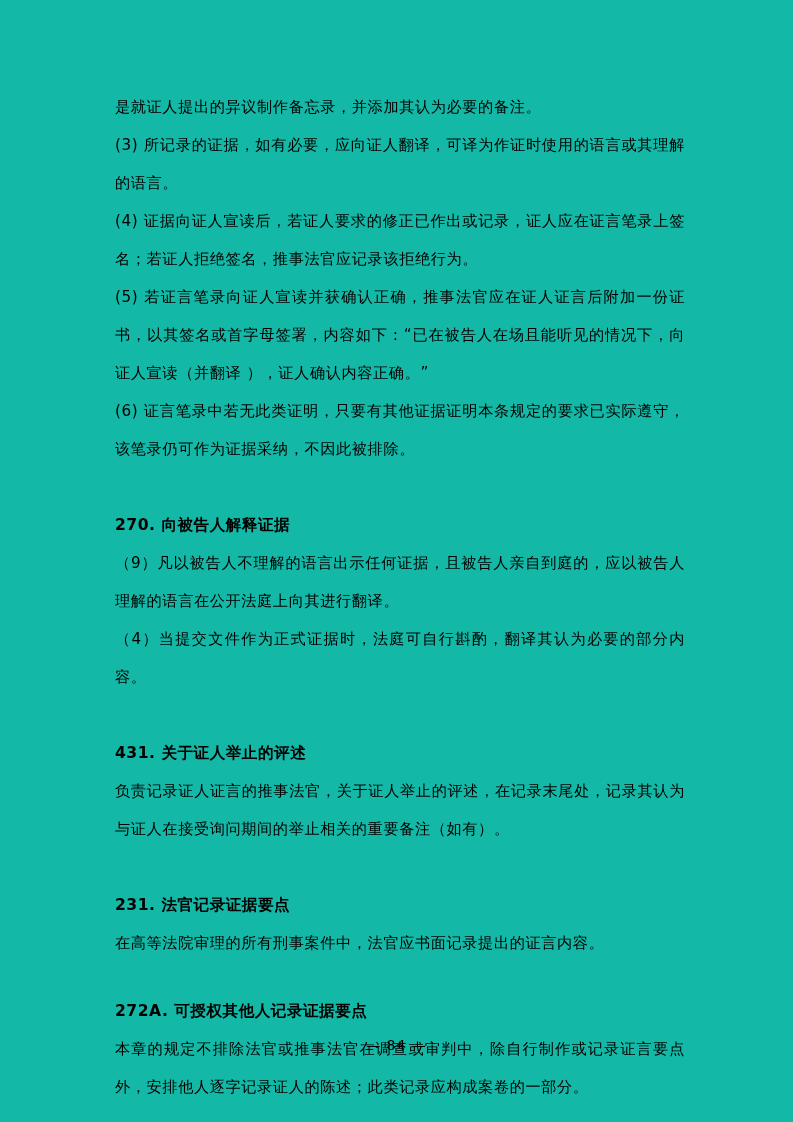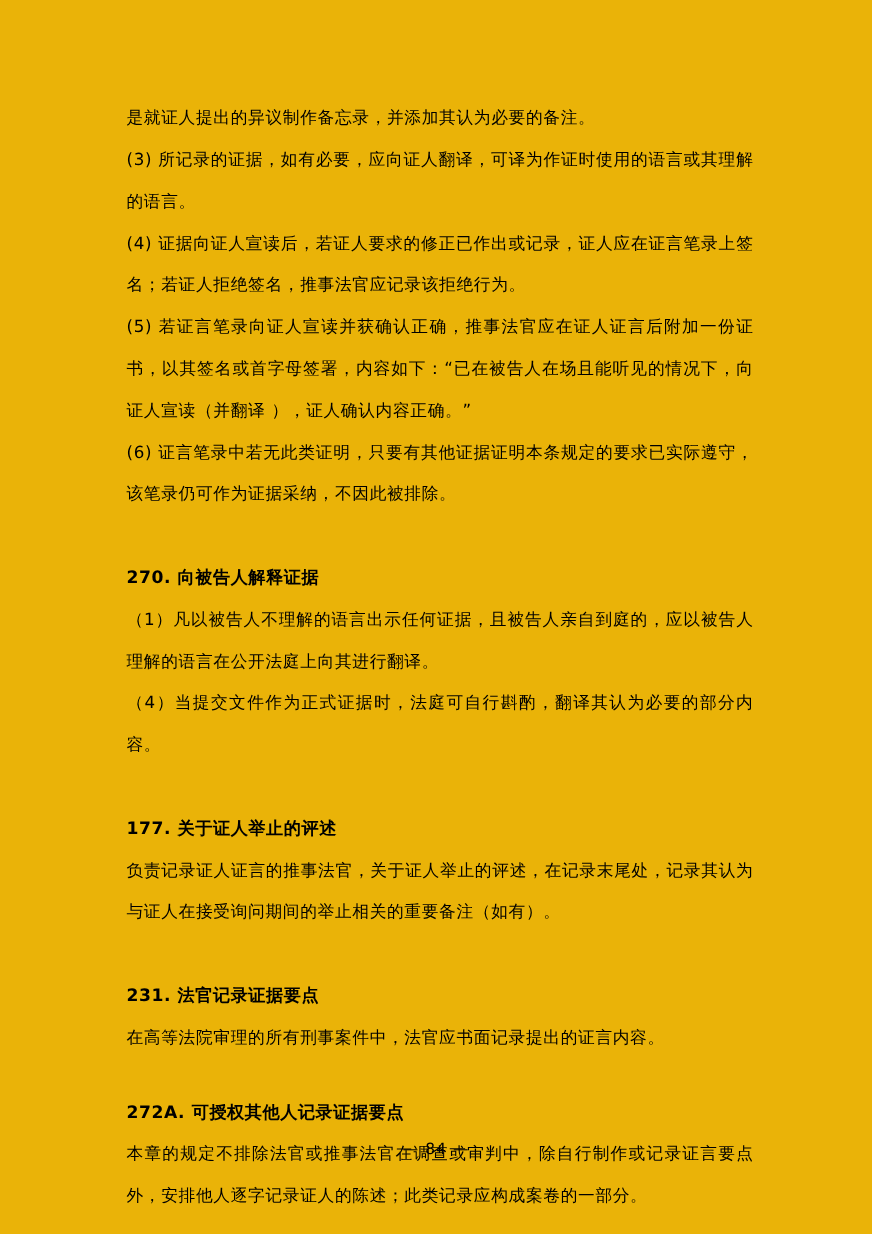--- a/index.html
+++ b/index.html
@@ -4,21 +4,21 @@
 <style>
   html, body {
     margin: 0;
     padding: 0;
     background: #ffffff;
   }
   .page {
     width: 793px;
     height: 1122px;
     position: relative;
-    background: #eab308;
+    background: #14b8a6;
     box-sizing: border-box;
     font-family: "DejaVu Sans", "Liberation Sans", sans-serif;
     color: #000000;
   }
   .content {
     position: absolute;
     left: 115px;
     top: 88px;
     width: 570px;
   }
@@ -63,27 +63,27 @@
     <p class="para">(4) 证据向证人宣读后，若证人要求的修正已作出或记录，证人应在证言笔录上签名；若证人拒绝签名，推事法官应记录该拒绝行为。</p>
 
     <p class="para">(5) 若证言笔录向证人宣读并获确认正确，推事法官应在证人证言后附加一份证书，以其签名或首字母签署，内容如下：“已在被告人在场且能听见的情况下，向证人宣读（并翻译 ），证人确认内容正确。”</p>
 
     <p class="para">(6) 证言笔录中若无此类证明，只要有其他证据证明本条规定的要求已实际遵守，该笔录仍可作为证据采纳，不因此被排除。</p>
 
     <div class="gap-lg"></div>
 
     <p class="heading">270. 向被告人解释证据</p>
 
-    <p class="para">（1）凡以被告人不理解的语言出示任何证据，且被告人亲自到庭的，应以被告人理解的语言在公开法庭上向其进行翻译。</p>
+    <p class="para">（9）凡以被告人不理解的语言出示任何证据，且被告人亲自到庭的，应以被告人理解的语言在公开法庭上向其进行翻译。</p>
 
     <p class="para">（4）当提交文件作为正式证据时，法庭可自行斟酌，翻译其认为必要的部分内容。</p>
 
     <div class="gap-lg"></div>
 
-    <p class="heading">177. 关于证人举止的评述</p>
+    <p class="heading">431. 关于证人举止的评述</p>
 
     <p class="para">负责记录证人证言的推事法官，关于证人举止的评述，在记录末尾处，记录其认为与证人在接受询问期间的举止相关的重要备注（如有）。</p>
 
     <div class="gap-lg"></div>
 
     <p class="heading">231. 法官记录证据要点</p>
 
     <p class="para">在高等法院审理的所有刑事案件中，法官应书面记录提出的证言内容。</p>
 
     <div class="gap-md"></div>

